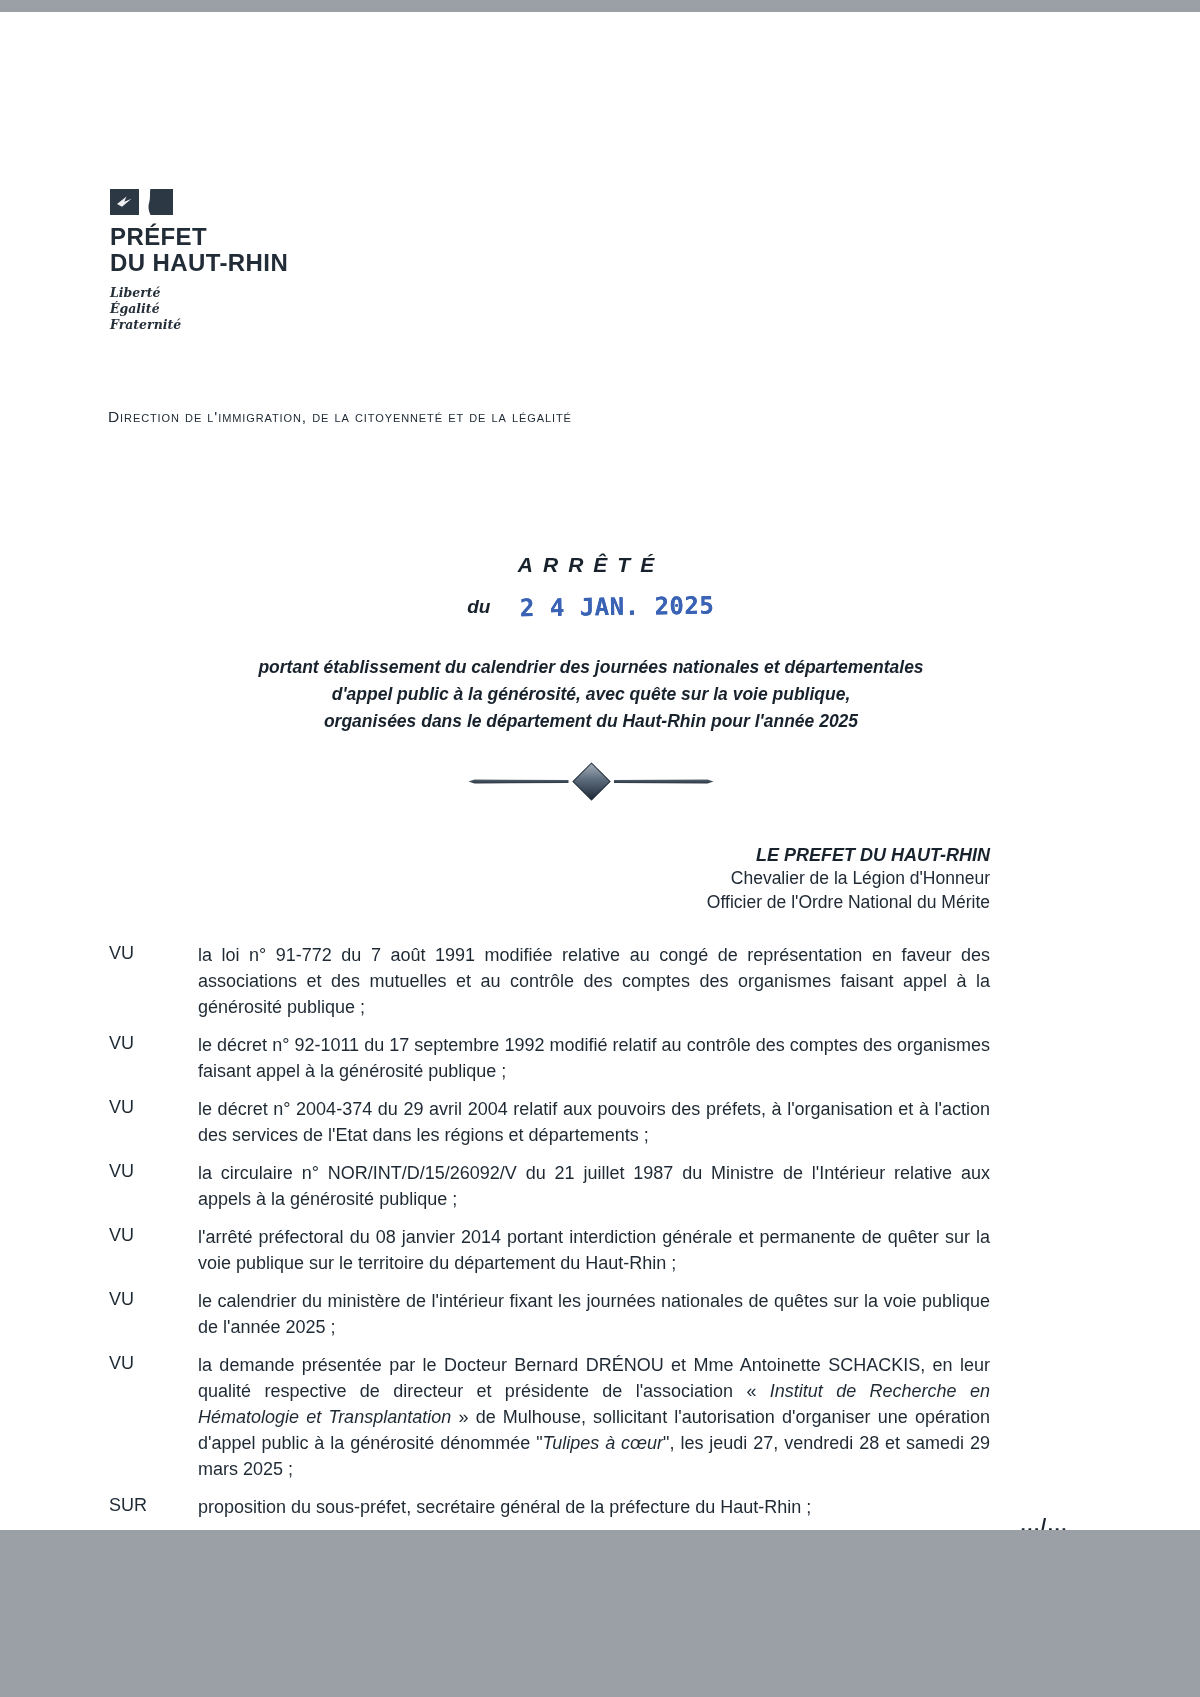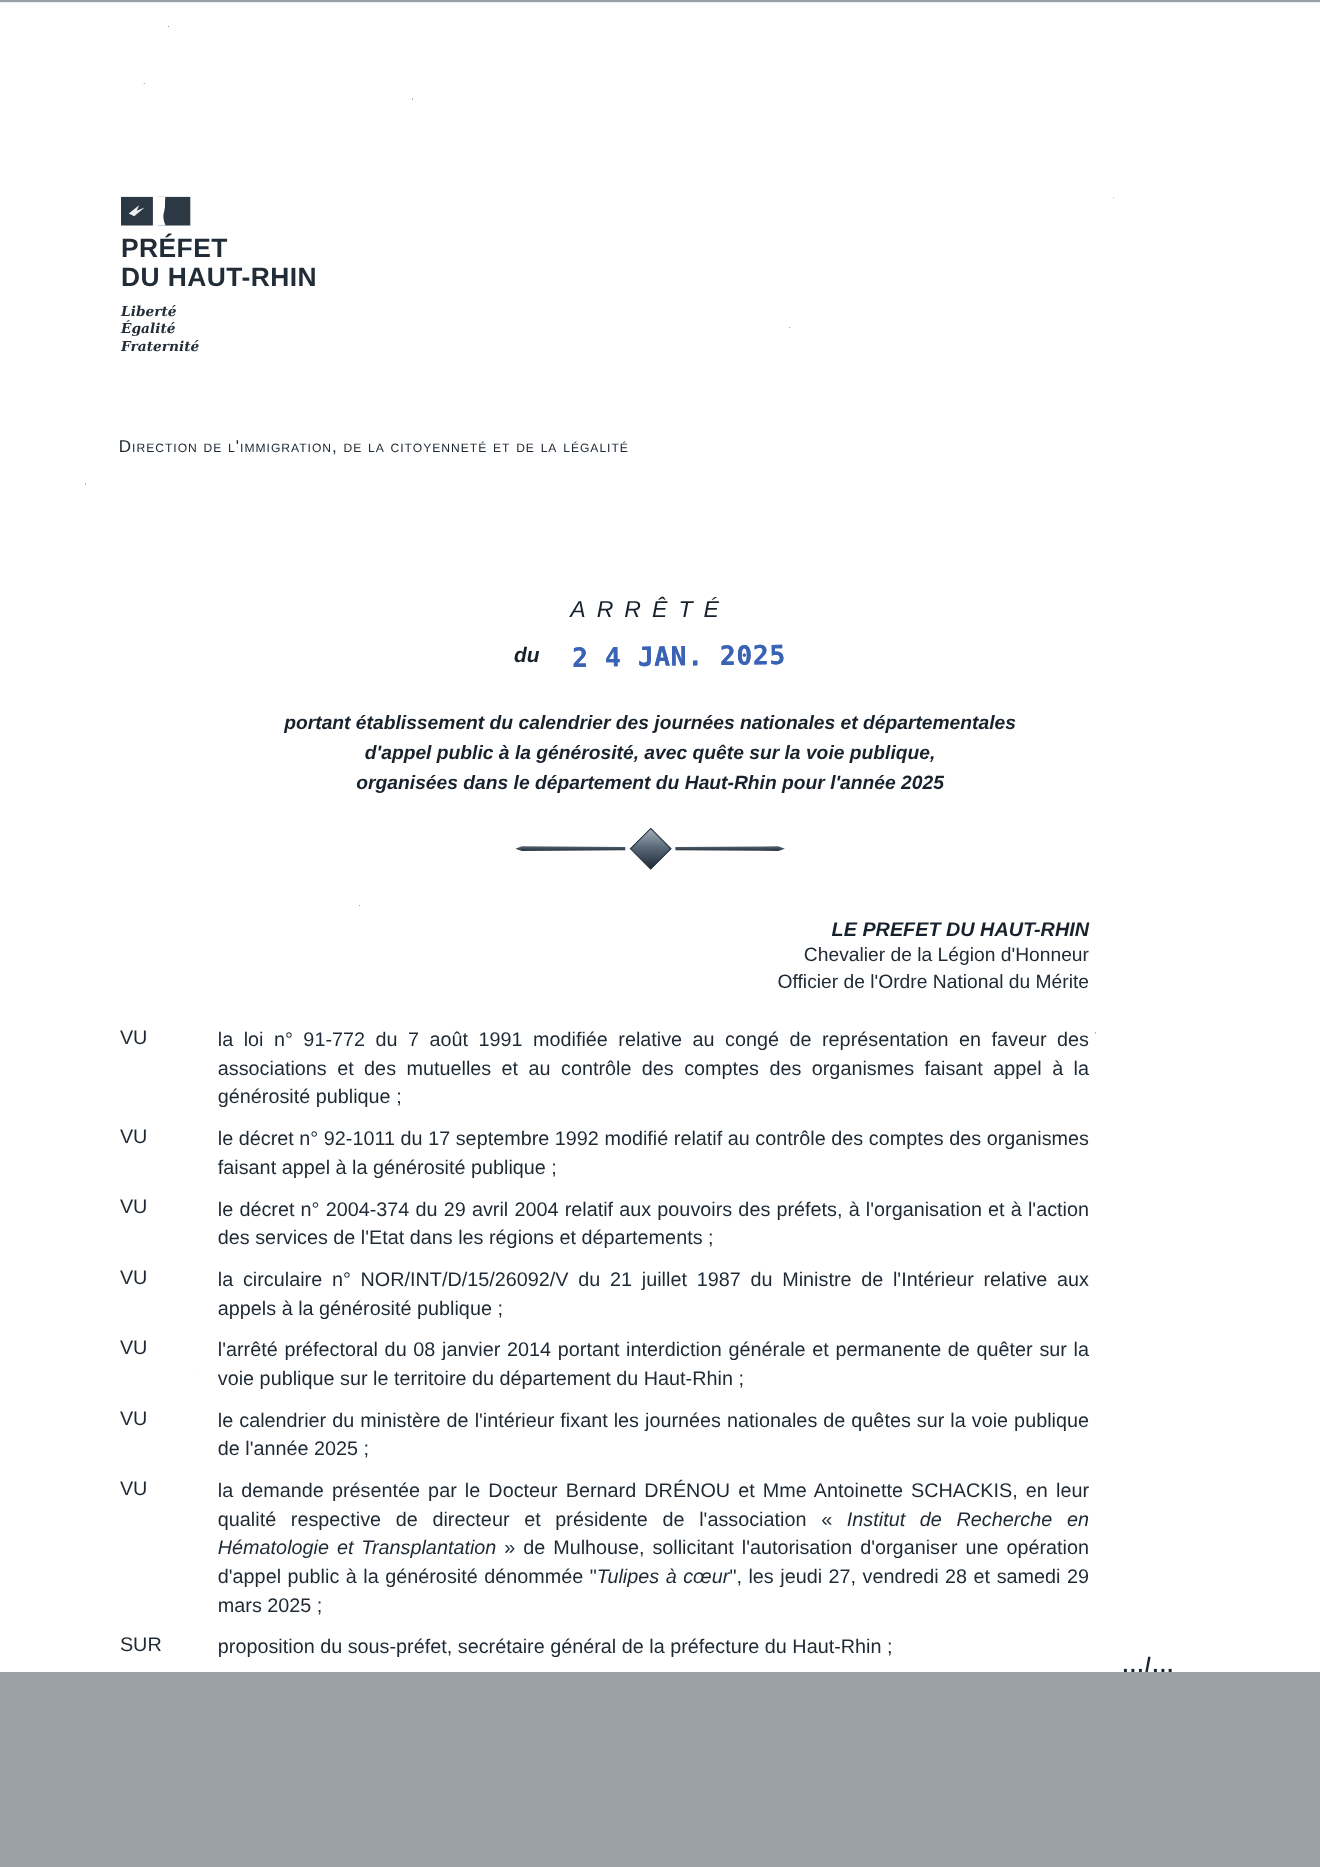--- a/index.html
+++ b/index.html
@@ -1,19 +1,19 @@
 <!DOCTYPE html>
 <html lang="fr"><head>
 <meta charset="utf-8">
 <style>
   html,body{margin:0;padding:0;background:#9aa0a6;}
   .page{
     position:relative;
     width:1200px;height:1518px;
-    margin:2px auto;
+    margin:12px auto;
     background:#ffffff;
     
     background-image:
       radial-gradient(circle 1.2px at 153px 22px, #8d96a0 40%, transparent 55%),
       radial-gradient(circle 1.1px at 131px 74px, #a7adb4 40%, transparent 55%),
       radial-gradient(circle 1.2px at 718px 296px, #9aa2ab 40%, transparent 55%),
       radial-gradient(circle 1.1px at 1012px 178px, #aab0b7 40%, transparent 55%),
       radial-gradient(circle 1.2px at 78px 438px, #a0a7ae 40%, transparent 55%),
       radial-gradient(circle 1.1px at 327px 821px, #9aa2ab 40%, transparent 55%),
       radial-gradient(circle 1.2px at 996px 937px, #a7adb4 40%, transparent 55%),
@@ -25,21 +25,21 @@
     overflow:hidden;
   }
   .brand{position:absolute;top:176px;left:110px;}
   .brand-logo{display:block;margin-bottom:8px;}
   .brand-name{font-size:24px;line-height:26px;font-weight:bold;letter-spacing:0.4px;color:#212c37;}
   .motto{margin-top:9px;font-family:"DejaVu Serif",serif;font-style:italic;font-weight:bold;font-size:12.5px;line-height:16px;color:#242e38;}
   .service{position:absolute;top:396px;left:108px;color:#202b36;}
   .service-line{font-variant:small-caps;font-size:15.5px;letter-spacing:0.9px;}
   .service-line + .service-line{margin-top:15px;}
   .center-col{position:absolute;left:192px;width:798px;text-align:center;}
-  .arrete-heading{top:541px;font-size:21px;font-weight:normal;font-style:italic;letter-spacing:10px;color:#18222c;}
+  .arrete-heading{top:541px;font-size:21px;font-weight:bold;font-style:italic;letter-spacing:10px;color:#18222c;}
   .date-row{top:581px;display:flex;align-items:center;justify-content:center;}
   .date-prefix{font-size:19px;font-weight:bold;font-style:italic;color:#18222c;}
   .date-stamp{
     margin-left:30px;
     font-family:"DejaVu Sans Mono",monospace;
     font-weight:bold;font-size:24px;letter-spacing:0.5px;
     color:#3a63b5;
     transform:rotate(-0.8deg);
     text-shadow:0 0 0.6px #3a63b5;
   }

